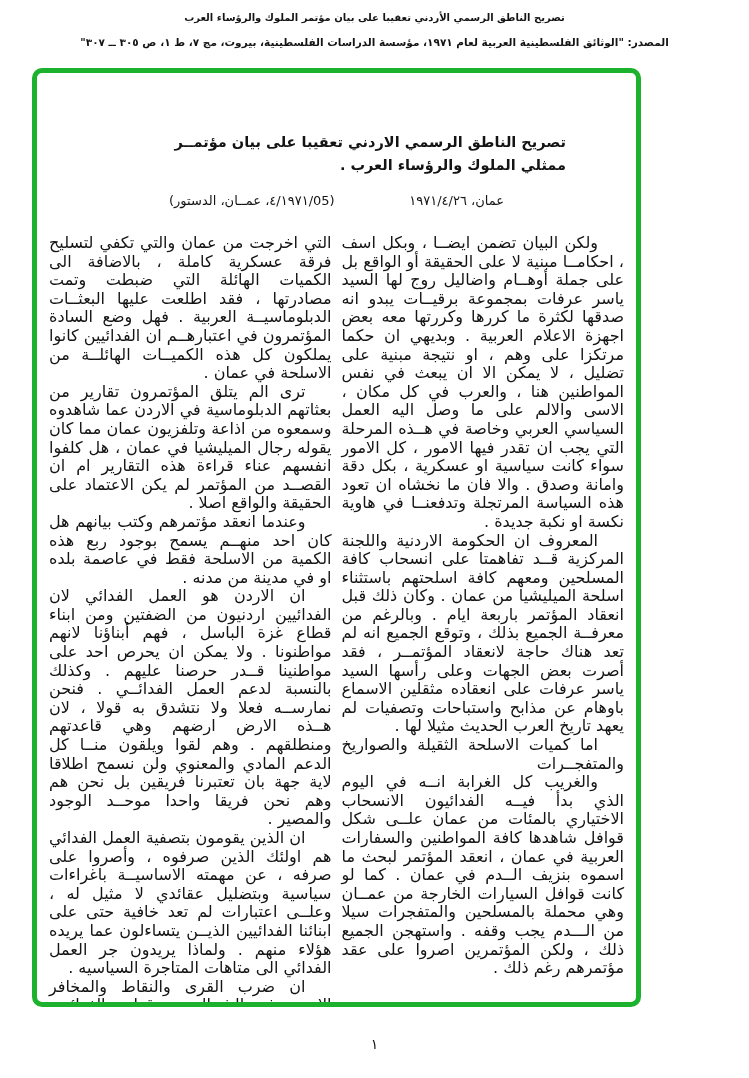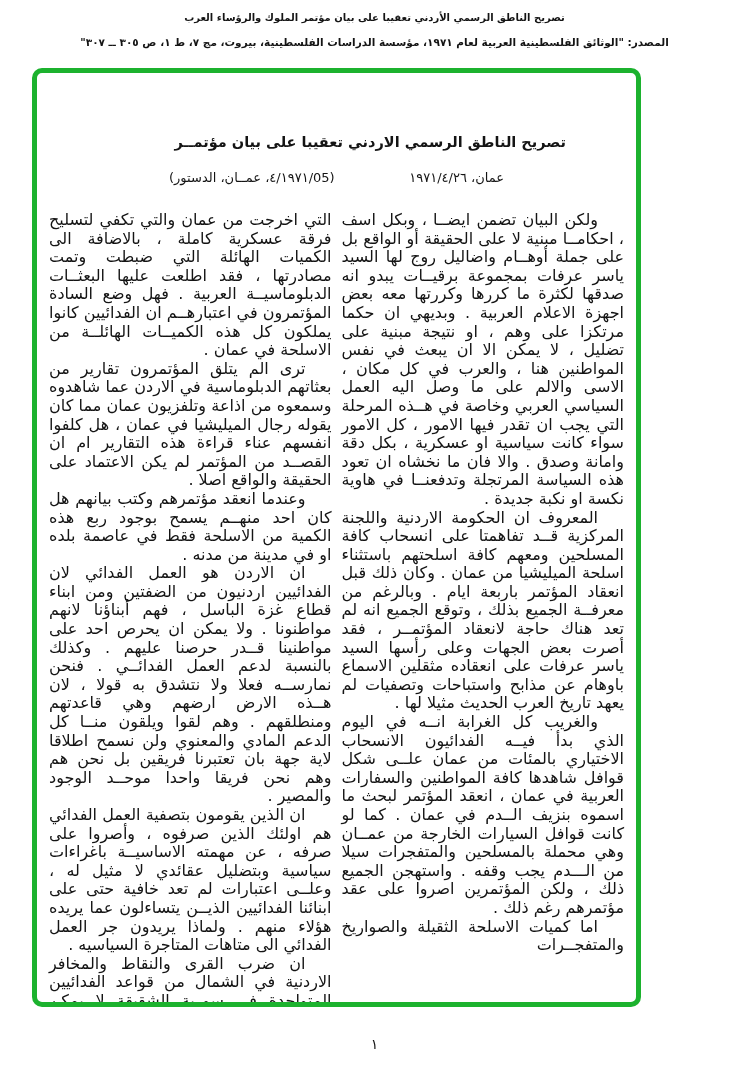--- a/index.html
+++ b/index.html
@@ -44,34 +44,35 @@
 <div class="page">
 
   <div class="hdr-title">تصريح الناطق الرسمي الأردني تعقيبا على بيان مؤتمر الملوك والرؤساء العرب</div>
 
   <div class="hdr-source">المصدر: "الوثائق الفلسطينية العربية لعام ١٩٧١، مؤسسة الدراسات الفلسطينية، بيروت، مج ٧، ط ١، ص ٣٠٥ ــ ٣٠٧"</div>
 
   <div class="green-box">
 
     <div class="doc-title">
       <div>تصريح الناطق الرسمي الاردني تعقيبا على بيان مؤتمــر</div>
+      <div>ممثلي الملوك والرؤساء العرب .</div>
     </div>
 
     <div class="dateline">
       <span class="dl-right">عمان، ١٩٧١/٤/٢٦</span>
       <span class="dl-left">(05/٤/١٩٧١، عمــان، الدستور)</span>
     </div>
 
     <div class="columns">
 
       <div class="col col-right">
         <p>ولكن البيان تضمن ايضــا ، وبكل اسف ، احكامــا مبنية لا على الحقيقة أو الواقع بل على جملة أوهــام واضاليل روج لها السيد ياسر عرفات بمجموعة برقيــات يبدو انه صدقها لكثرة ما كررها وكررتها معه بعض اجهزة الاعلام العربية . وبديهي ان حكما مرتكزا على وهم ، او نتيجة مبنية على تضليل ، لا يمكن الا ان يبعث في نفس المواطنين هنا ، والعرب في كل مكان ، الاسى والالم على ما وصل اليه العمل السياسي العربي وخاصة في هــذه المرحلة التي يجب ان تقدر فيها الامور ، كل الامور سواء كانت سياسية او عسكرية ، بكل دقة وامانة وصدق . والا فان ما نخشاه ان تعود هذه السياسة المرتجلة وتدفعنــا في هاوية نكسة او نكبة جديدة .</p>
         <p>المعروف ان الحكومة الاردنية واللجنة المركزية قــد تفاهمتا على انسحاب كافة المسلحين ومعهم كافة اسلحتهم باستثناء اسلحة الميليشيا من عمان . وكان ذلك قبل انعقاد المؤتمر باربعة ايام . وبالرغم من معرفــة الجميع بذلك ، وتوقع الجميع انه لم تعد هناك حاجة لانعقاد المؤتمــر ، فقد أصرت بعض الجهات وعلى رأسها السيد ياسر عرفات على انعقاده مثقلين الاسماع باوهام عن مذابح واستباحات وتصفيات لم يعهد تاريخ العرب الحديث مثيلا لها .</p>
+        <p>اما كميات الاسلحة الثقيلة والصواريخ والمتفجــرات</p>
         <p>والغريب كل الغرابة انــه في اليوم الذي بدأ فيــه الفدائيون الانسحاب الاختياري بالمئات من عمان علــى شكل قوافل شاهدها كافة المواطنين والسفارات العربية في عمان ، انعقد المؤتمر لبحث ما اسموه بنزيف الــدم في عمان . كما لو كانت قوافل السيارات الخارجة من عمــان وهي محملة بالمسلحين والمتفجرات سيلا من الـــدم يجب وقفه . واستهجن الجميع ذلك ، ولكن المؤتمرين اصروا على عقد مؤتمرهم رغم ذلك .</p>
-        <p>اما كميات الاسلحة الثقيلة والصواريخ والمتفجــرات</p>
       </div>
 
       <div class="col col-left">
         <p class="no-indent">التي اخرجت من عمان والتي تكفي لتسليح فرقة عسكرية كاملة ، بالاضافة الى الكميات الهائلة التي ضبطت وتمت مصادرتها ، فقد اطلعت عليها البعثــات الدبلوماسيــة العربية . فهل وضع السادة المؤتمرون في اعتبارهــم ان الفدائيين كانوا يملكون كل هذه الكميــات الهائلــة من الاسلحة في عمان .</p>
         <p>ترى الم يتلق المؤتمرون تقارير من بعثاتهم الدبلوماسية في الاردن عما شاهدوه وسمعوه من اذاعة وتلفزيون عمان مما كان يقوله رجال الميليشيا في عمان ، هل كلفوا انفسهم عناء قراءة هذه التقارير ام ان القصــد من المؤتمر لم يكن الاعتماد على الحقيقة والواقع اصلا .</p>
         <p>وعندما انعقد مؤتمرهم وكتب بيانهم هل كان احد منهــم يسمح بوجود ربع هذه الكمية من الاسلحة فقط في عاصمة بلده او في مدينة من مدنه .</p>
         <p>ان الاردن هو العمل الفدائي لان الفدائيين اردنيون من الضفتين ومن ابناء قطاع غزة الباسل ، فهم أبناؤنا لانهم مواطنونا . ولا يمكن ان يحرص احد على مواطنينا قــدر حرصنا عليهم . وكذلك بالنسبة لدعم العمل الفدائــي . فنحن نمارســه فعلا ولا نتشدق به قولا ، لان هــذه الارض ارضهم وهي قاعدتهم ومنطلقهم . وهم لقوا ويلقون منــا كل الدعم المادي والمعنوي ولن نسمح اطلاقا لاية جهة بان تعتبرنا فريقين بل نحن هم وهم نحن فريقا واحدا موحــد الوجود والمصير .</p>
         <p>ان الذين يقومون بتصفية العمل الفدائي هم اولئك الذين صرفوه ، وأصروا على صرفه ، عن مهمته الاساسيــة باغراءات سياسية وبتضليل عقائدي لا مثيل له ، وعلــى اعتبارات لم تعد خافية حتى على ابنائنا الفدائيين الذيــن يتساءلون عما يريده هؤلاء منهم . ولماذا يريدون جر العمل الفدائي الى متاهات المتاجرة السياسيه .</p>
         <p>ان ضرب القرى والنقاط والمخافر الاردنية في الشمال من قواعد الفدائيين المتواجدة في سورية الشقيقة لا يمكن تصويره على انه حرص على الدماء الزكيــة . فالذين يدعون الحرص على الدماء الزكية هم الذين شجعوا احد الاطراف لاراقة هذه الدماء . فهل دماء جندنــا واهلنــا ومواطنينا ليست زكية في نظرهم ؟</p>
       </div>

